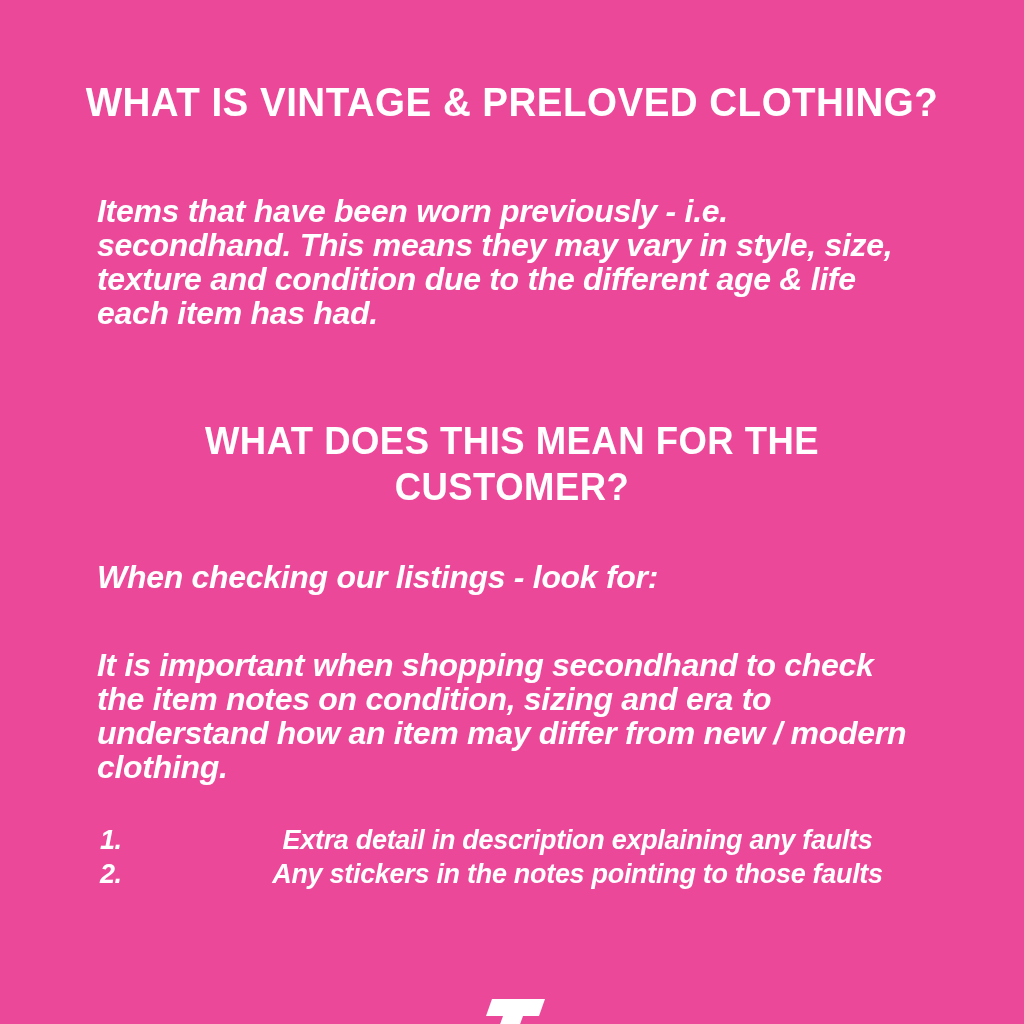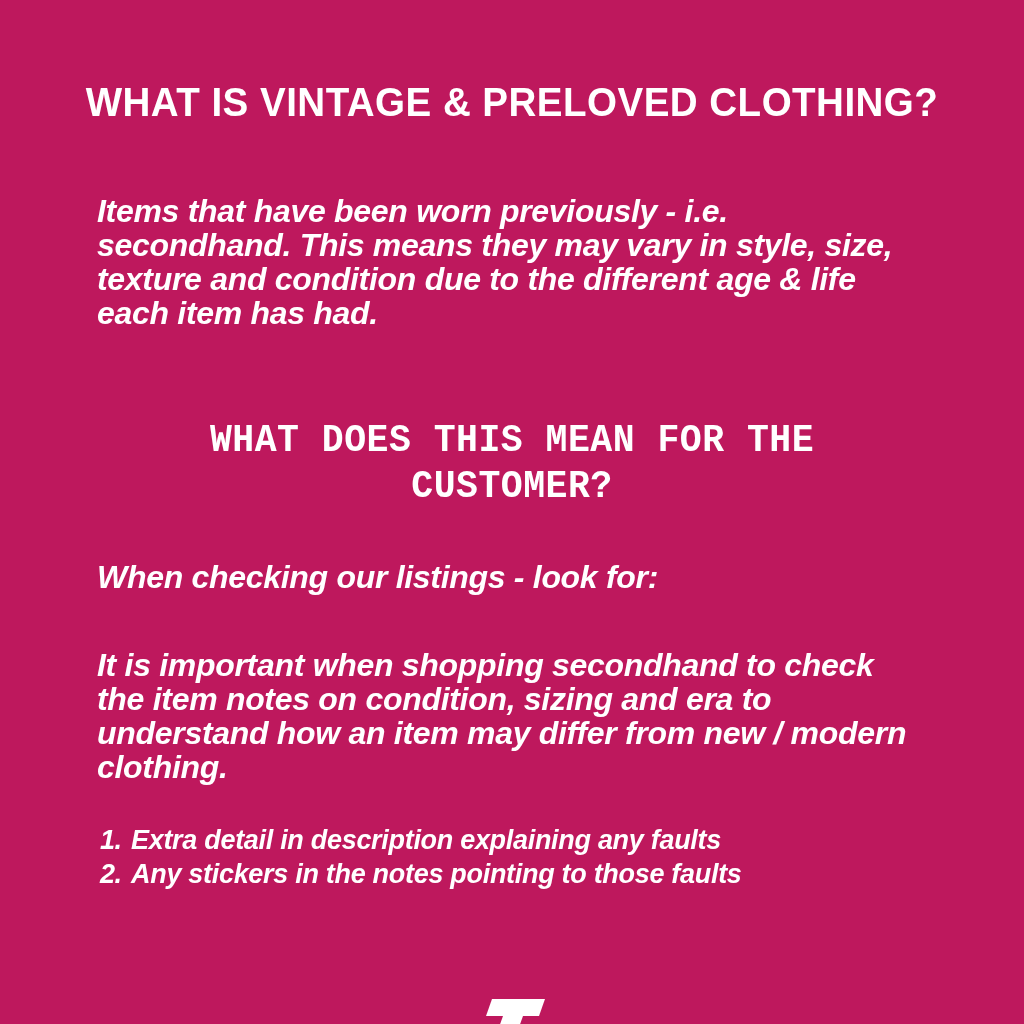--- a/index.html
+++ b/index.html
@@ -5,21 +5,21 @@
   html, body {
     margin: 0;
     padding: 0;
     background: #000;
   }
   .page {
     position: relative;
     width: 1024px;
     height: 1024px;
     margin: 0 auto;
-    background: #be185d;
+    background: #ec4899;
     color: #ffffff;
     font-family: "Liberation Sans", sans-serif;
     overflow: hidden;
   }
   .page-title {
     margin: 82px 0 0 0;
     font-size: 41px;
     line-height: 41px;
     font-weight: bold;
     text-align: center;
@@ -40,21 +40,20 @@
   .intro-paragraph {
     margin-top: 71px;
   }
   .customer-heading {
     margin: 88px 0 0 0;
     font-size: 38px;
     line-height: 46px;
     font-weight: bold;
     text-align: center;
     letter-spacing: 0.5px;
-    font-family: Liberation Mono, monospace;
   }
   .customer-heading .h2-line {
     display: block;
     transform: scaleX(0.96);
     transform-origin: 50% 50%;
   }
   .customer-paragraph {
     margin-top: 54px;
   }
   .listings-intro {
@@ -69,20 +68,21 @@
     line-height: 34px;
     letter-spacing: -0.3px;
     list-style-type: decimal;
   }
   .checklist li::marker {
     font-weight: bold;
     font-style: italic;
   }
   .checklist li {
     padding-left: 2px;
+    text-align: center;
   }
   .logo-row {
     margin-top: 108px;
     text-align: center;
   }
   .logo-row svg {
     display: inline-block;
     vertical-align: top;
   }
 </style>

